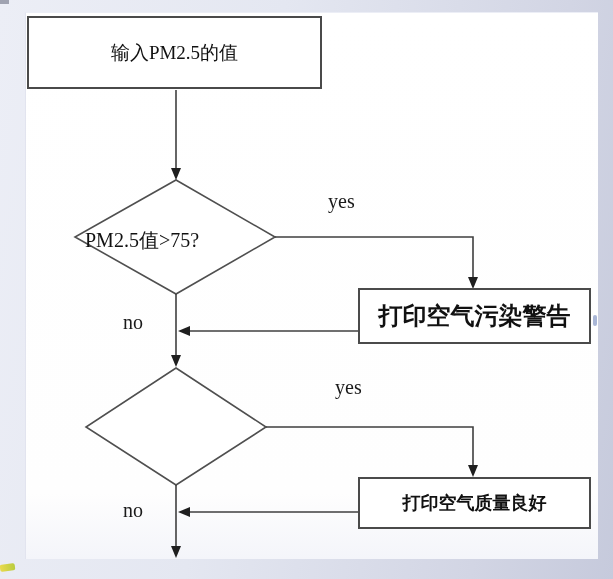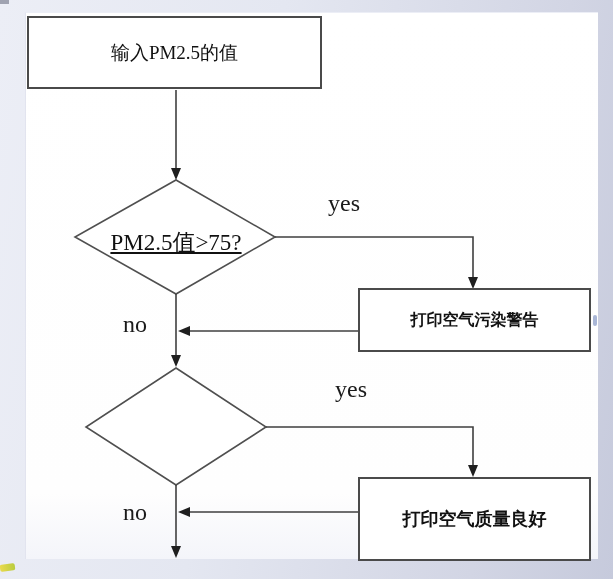--- a/index.html
+++ b/index.html
@@ -22,35 +22,35 @@
   
   .node-box{
     position:absolute;
     background:#ffffff;
     border:2px solid #4a4a4a;
     display:flex;align-items:center;justify-content:center;
     color:#111111;
     box-sizing:border-box;
   }
   .box-start{left:27px;top:16px;width:295px;height:73px;font-size:19px;}
-  .box-warning{left:358px;top:288px;width:233px;height:64px;
-    font-family:Liberation Serif, serif;font-weight:bold;font-size:16px;}
-  .box-good{left:358px;top:477px;width:233px;height:84px;
+  .box-warning{left:358px;top:288px;width:233px;height:56px;
+    font-family:Liberation Serif, serif;font-weight:bold;font-size:24px;}
+  .box-good{left:358px;top:477px;width:233px;height:52px;
     font-family:"Liberation Sans","DejaVu Sans",sans-serif;font-weight:bold;font-size:18px;
     flex-direction:column;line-height:26px;}
   
   .diamond-label{
-    position:absolute;width:182px;text-align:center;
-    font-size:23px;color:#111111;text-decoration:underline;
+    position:absolute;width:182px;
+    font-size:20px;color:#111111;
   }
   .d1{left:85px;top:227px;}
   .d2{left:85px;top:416px;}
   
   .edge-label{
-    position:absolute;font-size:24px;color:#1a1a1a;
+    position:absolute;font-size:20px;color:#1a1a1a;
   }
   .yes1{left:328px;top:190px;}
   .no1{left:123px;top:311px;}
   .yes2{left:335px;top:376px;}
   .no2{left:123px;top:499px;}
   
   .watermark{
     position:absolute;right:1px;top:540px;
     font-family:"Liberation Sans","DejaVu Sans",sans-serif;
     font-weight:bold;font-size:25px;letter-spacing:1px;white-space:nowrap;

